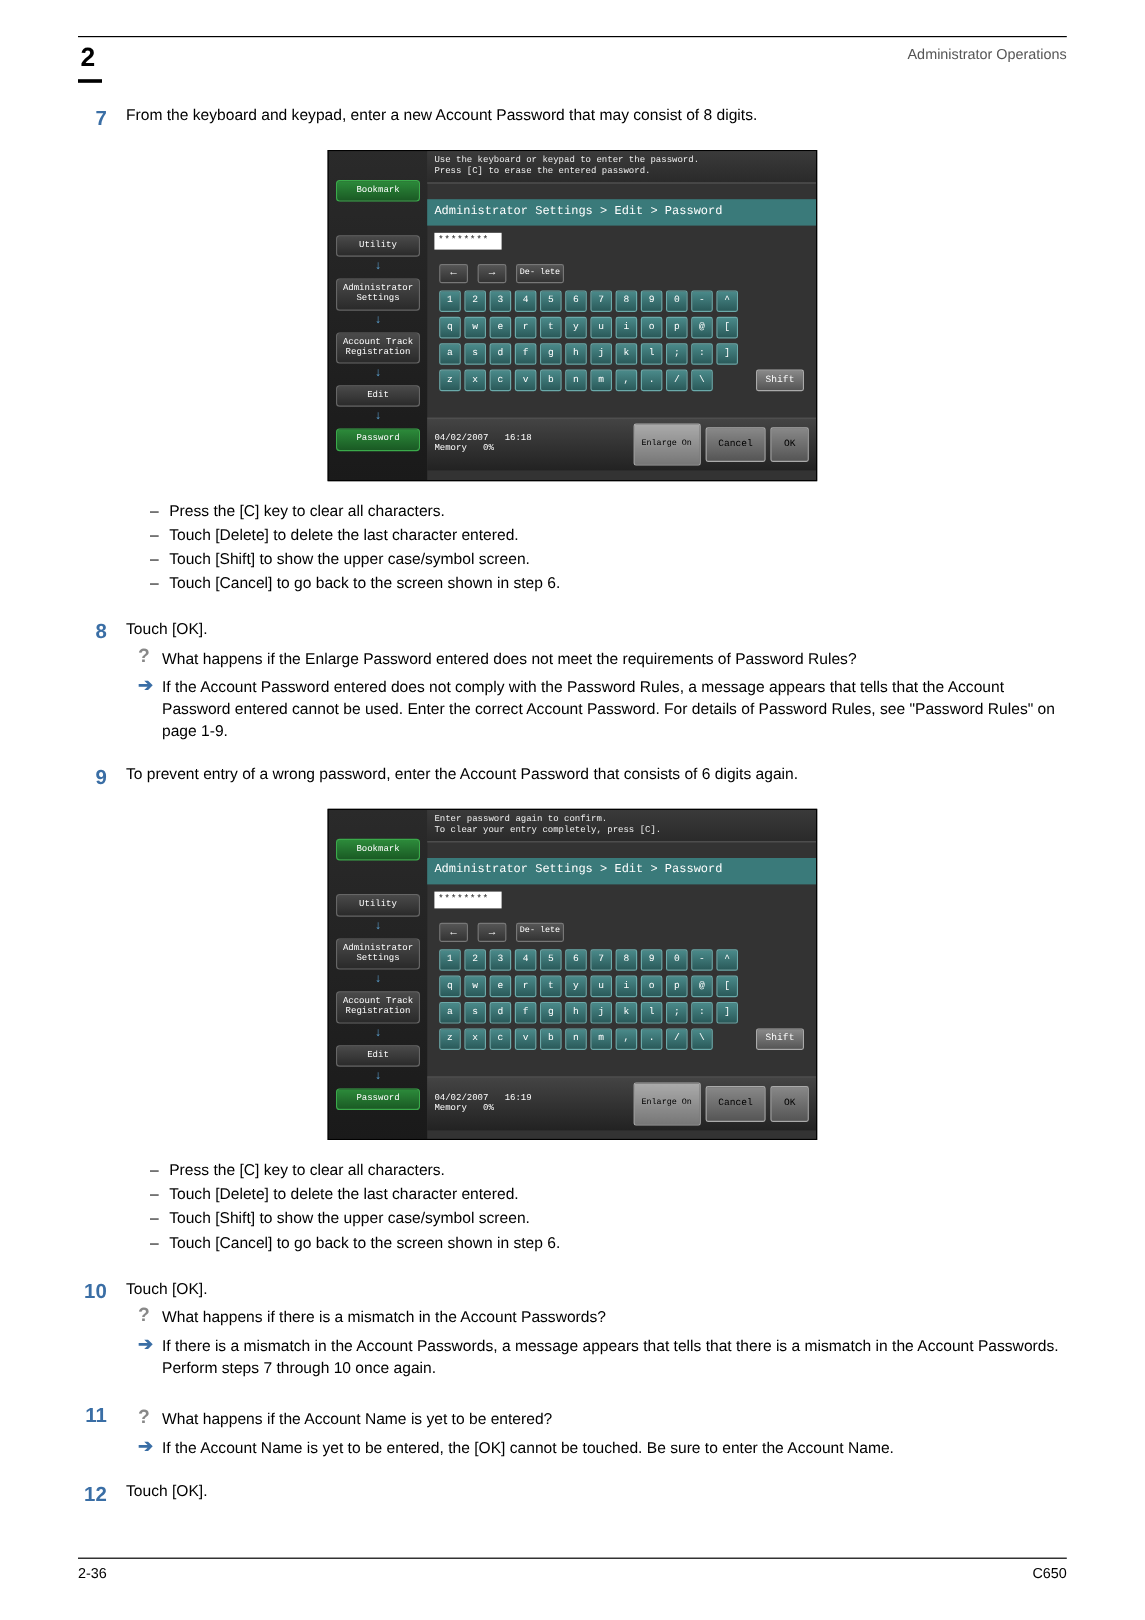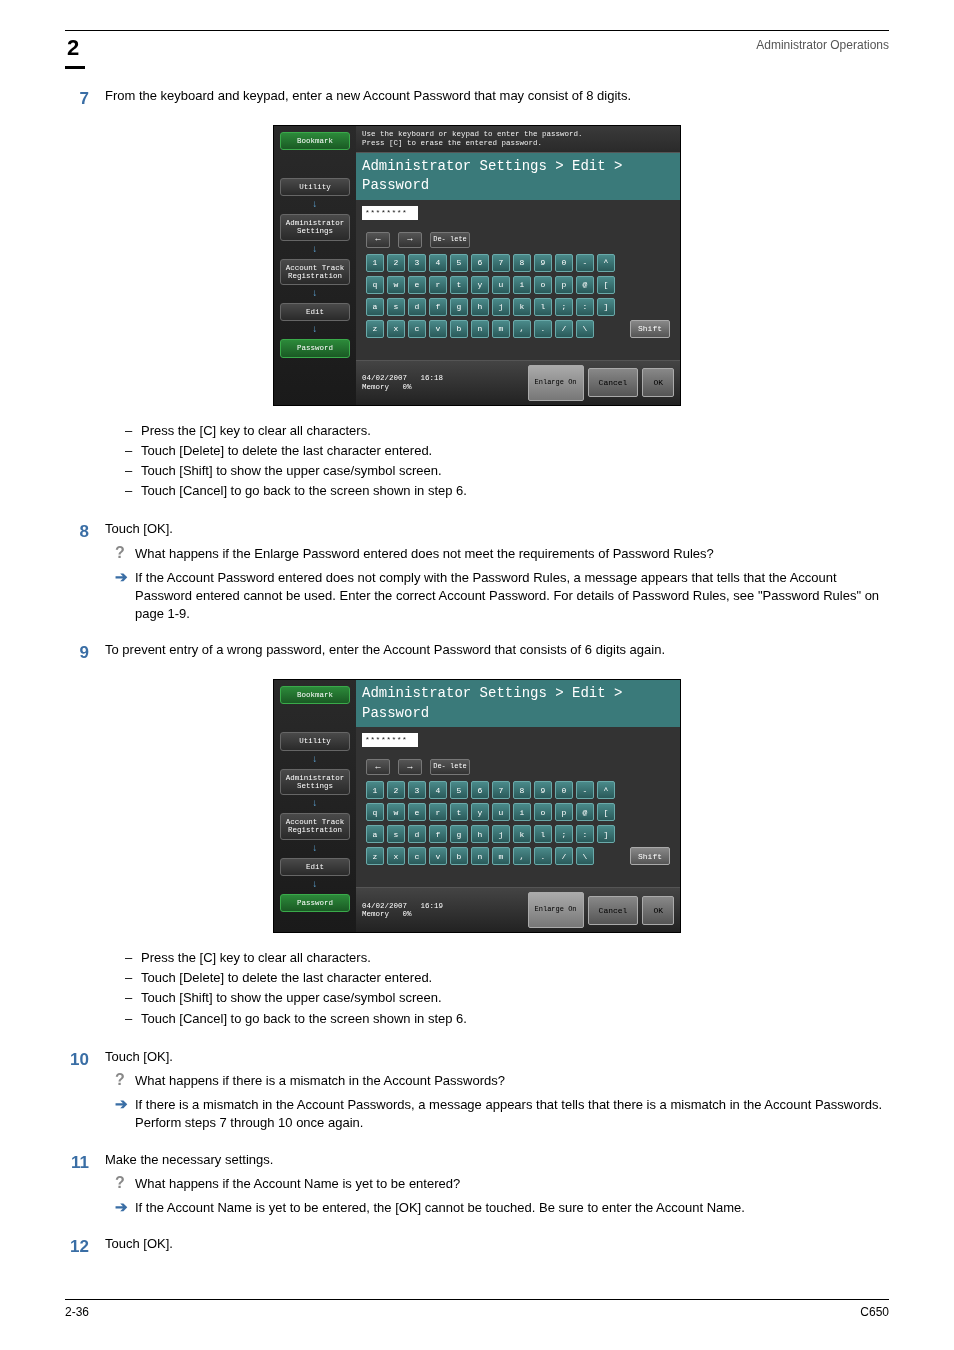--- a/index.html
+++ b/index.html
@@ -15,27 +15,27 @@
   .bullets { margin: 6px 0 0 20px; }
   .bullets div { margin-bottom: 2px; }
   .bullets .dash { display: inline-block; width: 16px; }
   .qa-row { display: flex; margin: 6px 0 0 10px; align-items: flex-start; }
   .qa-icon { width: 20px; flex-shrink: 0; font-weight: bold; font-size: 16px; color: #888; line-height: 1; }
   .qa-icon.arrow { color: #3a6ea5; font-size: 15px; }
   .qa-text { flex: 1; }
   .screen-wrap { display: flex; justify-content: center; margin: 14px 0 10px 0; }
   .screen { width: 408px; border: 1px solid #000; background: #1a1a1a; font-family: "Courier New", monospace; font-size: 8px; color: #fff; display: flex; flex-direction: column; }
   .screen-body { display: flex; flex: 1; }
-  .sidebar { width: 82px; background: linear-gradient(#2a2a2a,#1a1a1a); display: flex; flex-direction: column; align-items: center; padding: 6px 0; gap: 4px; }
+  .sidebar { width: 82px; background: linear-gradient(#2a2a2a,#1a1a1a); display: flex; flex-direction: column; align-items: center; padding: 24px 0; gap: 4px; }
   .side-btn { width: 70px; background: linear-gradient(#4a4a4a,#2a2a2a); border: 1px solid #666; border-radius: 3px; text-align: center; padding: 4px 2px; font-size: 7.5px; line-height: 1.1; }
   .bookmark { background: linear-gradient(#2c8a3a,#1a5a24); border-color: #3aaa4a; color: #fff; }
   .arrow-down { color: #5aa0d0; font-size: 10px; line-height: 1; }
   .mainpanel { flex: 1; background: #333; display: flex; flex-direction: column; }
   .two-bar { background: linear-gradient(#3a3a3a,#2a2a2a); padding: 4px 6px; color: #eee; font-size: 7.5px; line-height: 1.2; border-bottom: 1px solid #555; }
-  .crumb-bar { background: #3a7a7a; color: #fff; padding: 4px 6px; font-size: 14px; margin-top: 0; }
+  .crumb-bar { background: #3a7a7a; color: #fff; padding: 4px 6px; font-size: 10px; margin-top: 13px; }
   .pw-field { margin: 6px; background: #fff; color: #222; height: 14px; width: 56px; padding: 1px 3px; font-size: 8px; letter-spacing: 0.5px; }
   .ctrl-row { display: flex; gap: 8px; padding: 6px 10px 4px 10px; }
   .nav-key { width: 24px; height: 16px; background: linear-gradient(#555,#333); border: 1px solid #777; border-radius: 2px; display: flex; align-items: center; justify-content: center; font-size: 9px; }
   .del-key { width: 40px; height: 16px; background: linear-gradient(#555,#333); border: 1px solid #777; border-radius: 2px; display: flex; align-items: center; justify-content: center; font-size: 7px; }
   .kb-row { display: flex; gap: 3px; padding: 2px 10px; }
   .key { width: 18px; height: 18px; background: linear-gradient(#4a8a8a,#2a5a5a); border: 1px solid #6aaaaa; border-radius: 2px; display: flex; align-items: center; justify-content: center; font-size: 8px; }
   .shift-key { width: 40px; height: 18px; background: linear-gradient(#888,#555); border: 1px solid #aaa; border-radius: 2px; display: flex; align-items: center; justify-content: center; font-size: 8px; margin-left: auto; }
   .bottom-bar { display: flex; align-items: center; background: linear-gradient(#444,#222); padding: 4px 6px; font-size: 7.5px; margin-top: 20px; border-top: 1px solid #555; }
   .bb-left { flex: 1; line-height: 1.1; }
   .bb-btn { background: linear-gradient(#888,#555); border: 1px solid #aaa; border-radius: 2px; padding: 8px 10px; margin-left: 4px; font-size: 8px; color: #000; }
@@ -203,20 +203,24 @@
         <div class="arrow-down">↓</div>
         <div class="side-btn">Administrator Settings</div>
         <div class="arrow-down">↓</div>
         <div class="side-btn">Account Track Registration</div>
         <div class="arrow-down">↓</div>
         <div class="side-btn">Edit</div>
         <div class="arrow-down">↓</div>
         <div class="side-btn bookmark">Password</div>
       </div>
       <div class="mainpanel">
+        <div class="two-bar">
+          <div>Enter password again to confirm.</div>
+          <div>To clear your entry completely, press [C].</div>
+        </div>
         <div class="crumb-bar">Administrator Settings &gt; Edit &gt; Password</div>
         <div class="pw-field">********</div>
         <div class="ctrl-row">
           <div class="nav-key">←</div>
           <div class="nav-key">→</div>
           <div class="del-key">De-
 lete</div>
         </div>
         <div class="kb-row">
             <div class="key">1</div>
@@ -313,21 +317,20 @@
     <div class="qa-row">
         <div class="qa-icon arrow">➔</div>
         <div class="qa-text">If there is a mismatch in the Account Passwords, a message appears that tells that there is a mismatch in the Account Passwords. Perform steps 7 through 10 once again.</div>
       </div>
   </div>
 </div>
 
 <div class="step-block">
   <div class="step-num">11</div>
   <div class="step-body">
-    <p>Make the necessary settings.</p>
     <div class="qa-row">
         <div class="qa-icon">?</div>
         <div class="qa-text">What happens if the Account Name is yet to be entered?</div>
       </div>
     <div class="qa-row">
         <div class="qa-icon arrow">➔</div>
         <div class="qa-text">If the Account Name is yet to be entered, the [OK] cannot be touched. Be sure to enter the Account Name.</div>
       </div>
   </div>
 </div>

